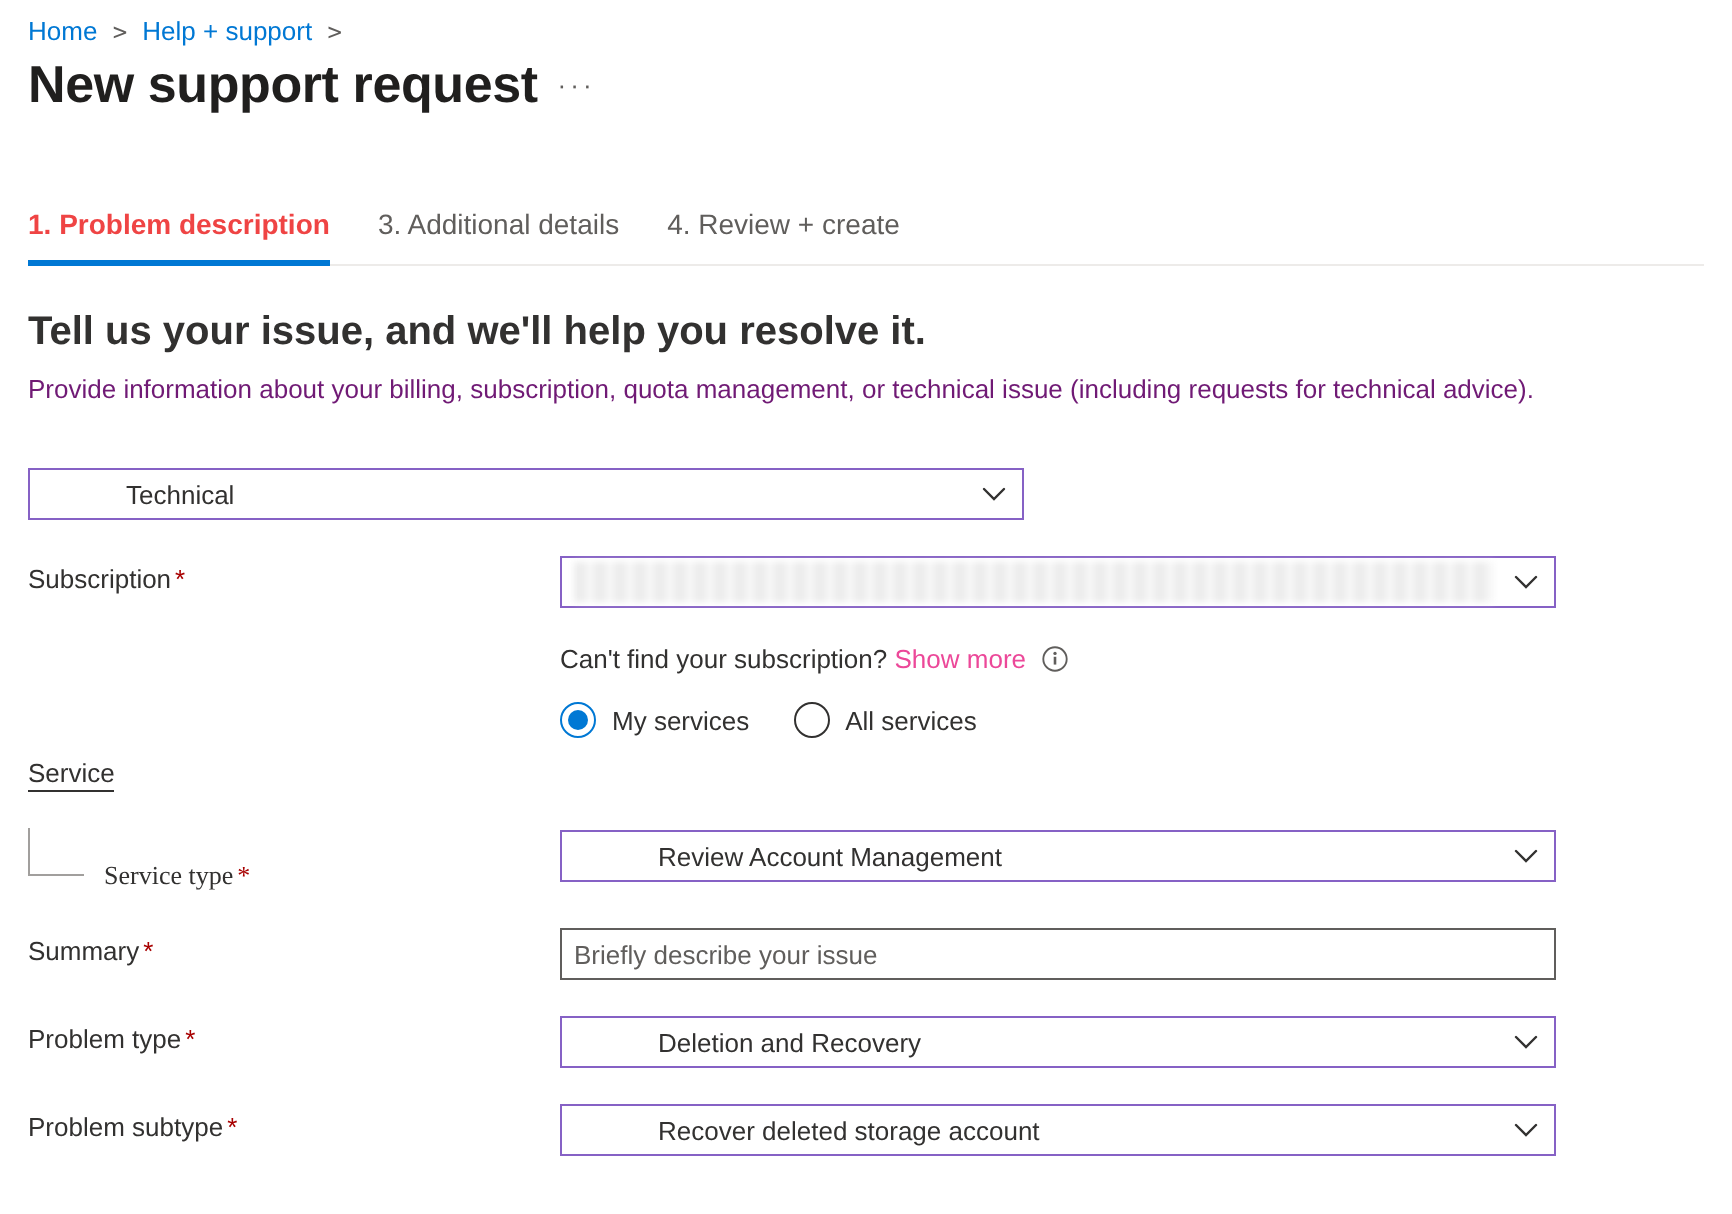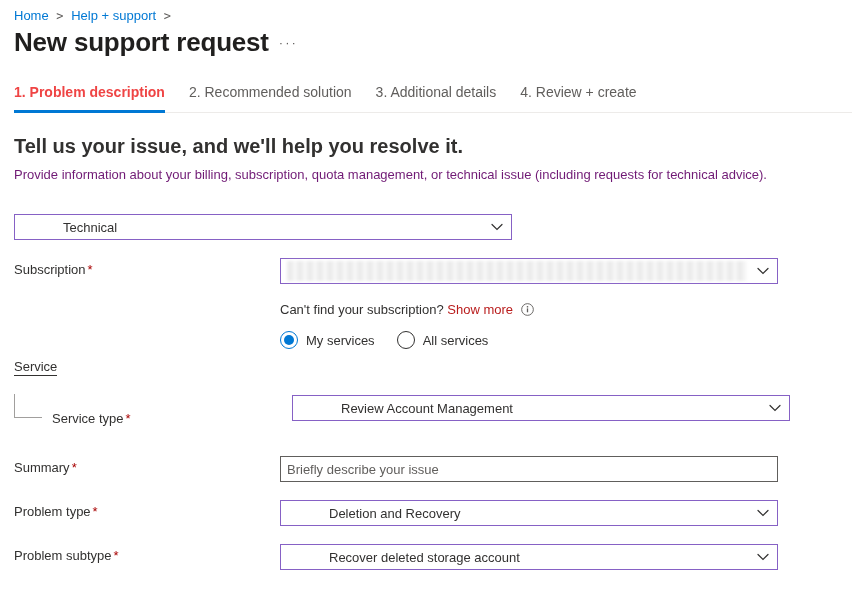--- a/index.html
+++ b/index.html
@@ -7,21 +7,21 @@
     font-family: "Segoe UI", -apple-system, BlinkMacSystemFont, sans-serif;
     font-size: 13px;
     color: #323130;
     background: #fff;
     width: 866px;
     padding: 8px 14px 24px 14px;
   }
   .breadcrumb { font-size: 13px; margin-bottom: 4px; }
   .breadcrumb a { color: #0078d4; text-decoration: none; }
   .chev { color: #605e5c; padding: 0 4px; font-size: 12px; font-family: Consolas, monospace; }
-  .title-row { display: flex; align-items: center; margin-bottom: 20px; }
+  .title-row { display: flex; align-items: center; margin-bottom: 40px; }
   h1 { font-size: 26px; font-weight: 600; color: #201f1e; margin-right: 10px; letter-spacing: -0.2px; }
   .more-dots { letter-spacing: 2px; color: #605e5c; cursor: pointer; }
   .tabs { display: flex; border-bottom: 1px solid #edebe9; margin-bottom: 22px; gap: 24px; }
   .tab { font-size: 14px; padding: 6px 0 10px 0; color: #605e5c; cursor: pointer; margin-bottom: -1px; }
   .tab.active { color: #ef4444; font-weight: 600; border-bottom: 3px solid #0078d4; }
   .intro h2 { font-size: 20px; font-weight: 600; margin-bottom: 8px; }
   .intro p { font-size: 13px; color: #701a75; margin-bottom: 30px; line-height: 1.4; }
   .form-row { display: flex; align-items: flex-start; margin-bottom: 18px; }
   .label-col { width: 266px; font-size: 13px; color: #323130; padding-top: 4px; }
   .req { color: #a80000; margin-left: 2px; }
@@ -40,33 +40,33 @@
     border: none; outline: none; width: 100%; height: 100%;
     font-family: inherit; font-size: 13px; color: #323130; background: transparent;
   }
   .text-input input::placeholder { color: #605e5c; }
   .blurbox {
     position: absolute; left: 6px; right: 30px; top: 2px; bottom: 2px;
     background: repeating-linear-gradient(90deg,#ececec 0 6px,#f7f7f7 6px 10px);
     filter: blur(1.5px);
   }
   .helper { font-size: 13px; color: #323130; margin-top: 18px; }
-  .helper a { color: #b91c1c; text-decoration: none; }
+  .helper a { color: #ec4899; text-decoration: none; }
   .info-icon { display:inline-flex; vertical-align:-2px; margin-left:4px; }
   .radios { display: flex; align-items: center; gap: 22px; margin-top: 14px; }
   .radio { display: flex; align-items: center; gap: 8px; font-size: 13px; cursor: pointer; }
   .radio .circle {
     width: 18px; height: 18px; border: 1px solid #323130; border-radius: 50%;
     display: flex; align-items: center; justify-content: center; flex-shrink: 0;
   }
   .radio.selected .circle { border-color: #0078d4; }
   .radio.selected .dot { width: 10px; height: 10px; border-radius: 50%; background: #0078d4; }
   .service-label { border-bottom: 1px solid #323130; display: inline-block; padding-bottom: 1px; }
   .indent-row { margin-top: 18px; }
-  .indent-wrap { display: inline-flex; align-items: flex-end; }
+  .indent-wrap { display: inline-flex; align-items: flex-end; font-family: Liberation Serif, serif; }
   .indent-line {
     width: 28px; height: 24px;
     border-left: 1px solid #a19f9d; border-bottom: 1px solid #a19f9d;
     margin-right: 10px; margin-bottom: 8px;
   }
 </style>
 </head>
 <body>
 
 <div class="breadcrumb">
@@ -76,21 +76,20 @@
   <span class="chev">&gt;</span>
 </div>
 
 <div class="title-row">
   <h1>New support request</h1>
   <span class="more-dots" title="More options">···</span>
 </div>
 
 <div class="tabs">
   <div class="tab active">1. Problem description</div>
-  <div class="tab">2. Recommended solution</div>
   <div class="tab">3. Additional details</div>
   <div class="tab">4. Review + create</div>
 </div>
 
 <div class="intro">
   <h2>Tell us your issue, and we'll help you resolve it.</h2>
   <p>Provide information about your billing, subscription, quota management, or technical issue (including requests for technical advice).</p>
 </div>
 
 <div class="form-row">
@@ -138,21 +137,21 @@
         <span>My services</span>
       </div>
       <div class="radio">
         <span class="circle"></span>
         <span>All services</span>
       </div>
     </div>
   </div>
 </div>
 
-<div class="form-row" style="margin-bottom:12px;gap:12px;">
+<div class="form-row" style="margin-bottom:0;">
   <div class="label-col">
     <span class="service-label">Service</span>
     <div class="indent-row">
       <div class="indent-wrap">
         <div class="indent-line"></div>
         <div>
           <span>Service type</span><span class="req">*</span>
         </div>
       </div>
     </div>

